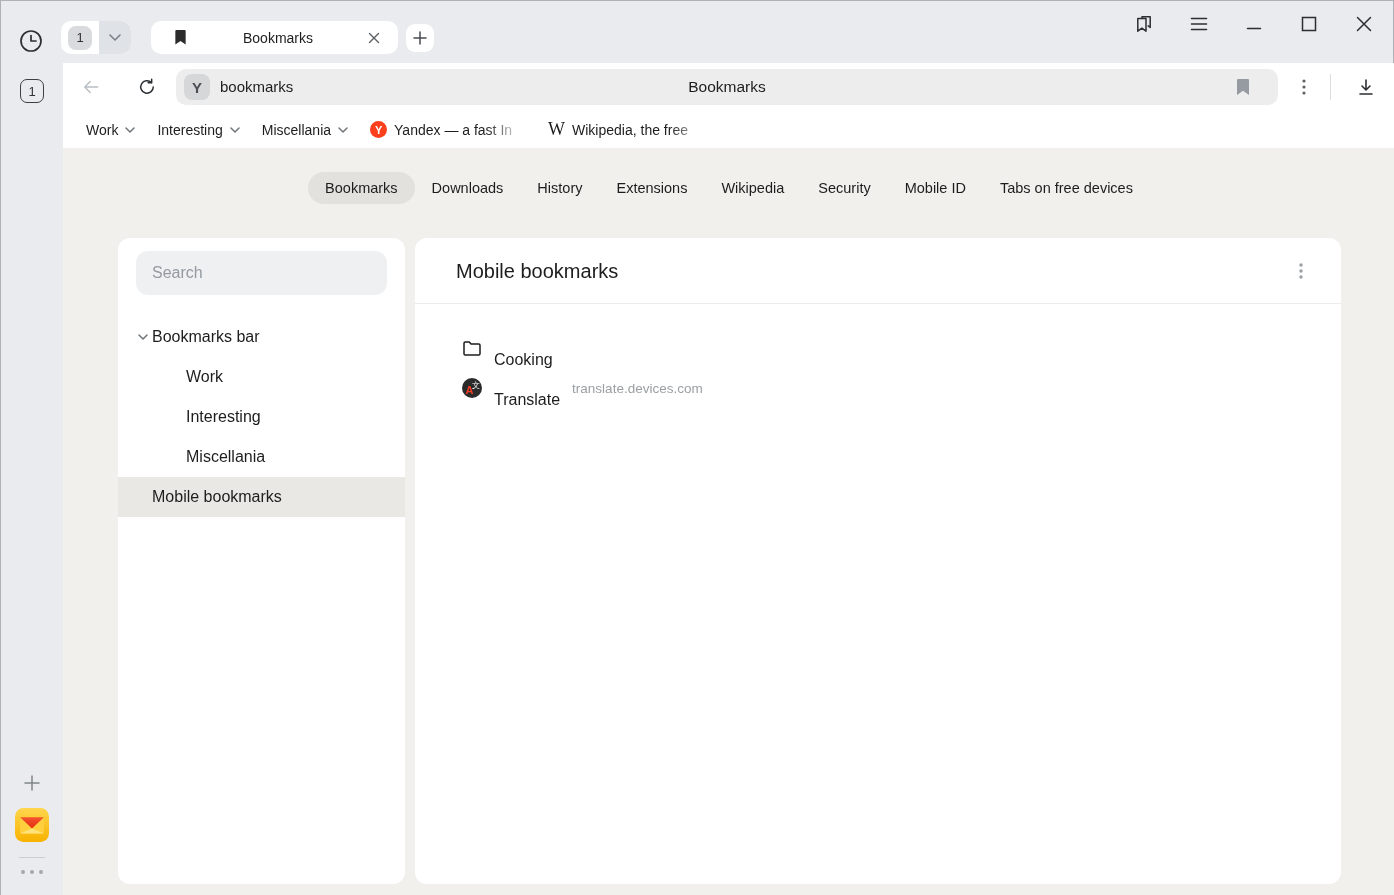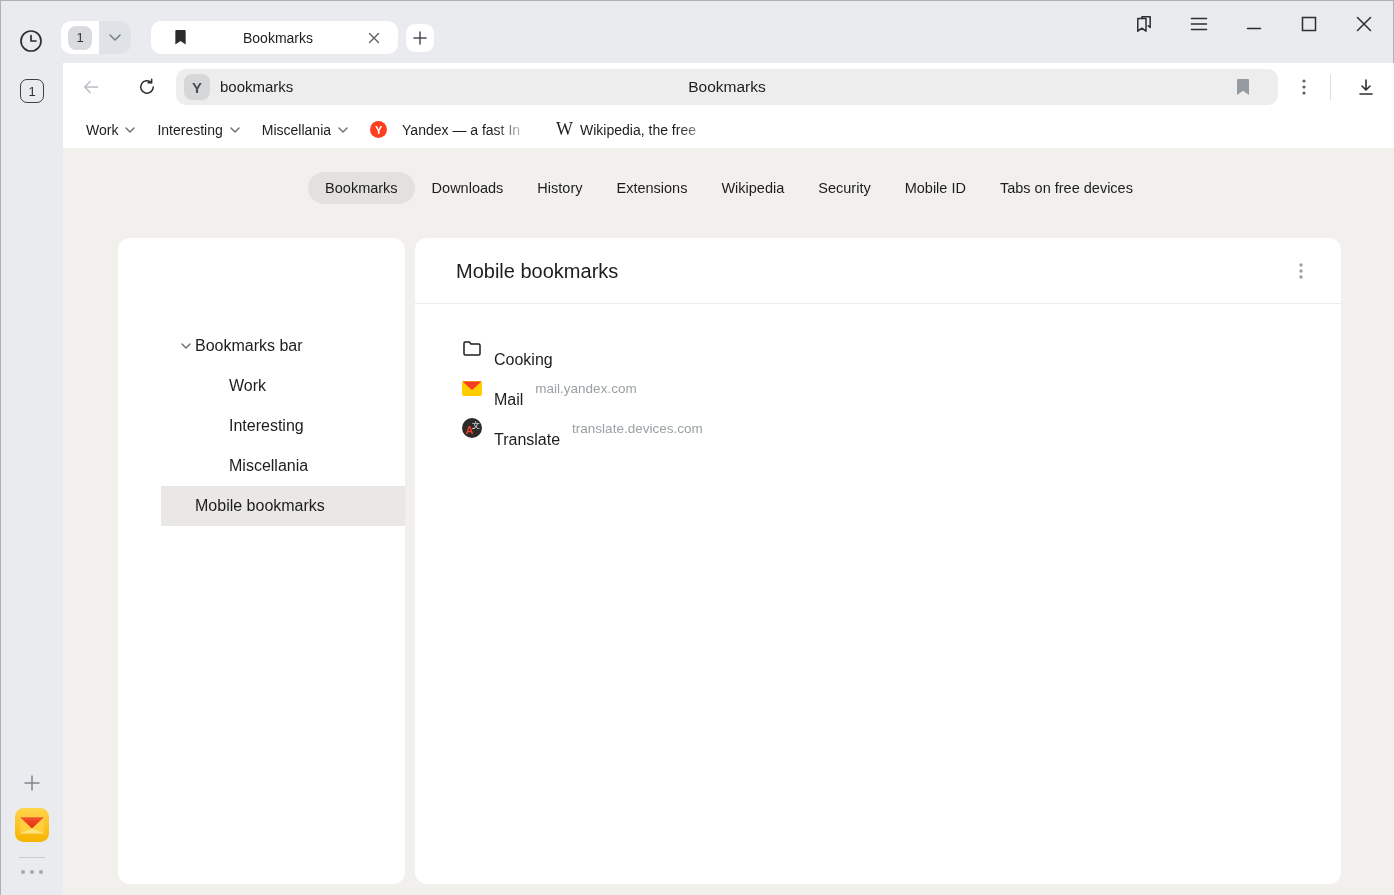--- a/index.html
+++ b/index.html
@@ -45,36 +45,36 @@
   .tb-download { position:absolute; left:1293px; top:14px; width:20px; height:20px; }
 
   
   .bbar { position:absolute; left:62px; top:110px; width:1332px; height:37px; background:#fff; display:flex; align-items:center; padding-left:23px; gap:22px; font-size:14px; }
   .bb-item { display:flex; align-items:center; gap:7px; white-space:nowrap; }
   .bb-fav { width:17px; height:17px; border-radius:50%; background:#fc3f1d; color:#fff; font-size:11px; font-weight:bold; display:flex; align-items:center; justify-content:center; flex:0 0 auto; }
   .bb-w { font-family:"Liberation Serif", serif; font-size:18px; color:#1d1d1d; flex:0 0 auto; }
   .fade { overflow:hidden; white-space:nowrap;
     -webkit-mask-image:linear-gradient(90deg,#000 70%,transparent 98%);
     mask-image:linear-gradient(90deg,#000 70%,transparent 98%); }
-  .fade.yx { width:132px;margin-left:8px; }
+  .fade.yx { width:132px; }
   .fade.wp { width:140px; }
 
   
   .content { position:absolute; left:62px; top:147px; width:1332px; height:747px; background:#f2f0ed; }
   .navtabs { position:absolute; left:0; top:24px; width:100%; display:flex; justify-content:center; }
   .navtab { padding:8px 17px; font-size:14.5px; color:#1d1d1d; border-radius:18px; white-space:nowrap; }
   .navtab.selected { background:#e3e1de; }
 
   .panel { position:absolute; background:#fff; border-radius:12px; top:90px; }
   .panel.left { left:55px; width:287px; height:646px; }
   .panel.right { left:352px; width:926px; height:646px; }
 
   .search-box { position:absolute; left:18px; top:13px; width:251px; height:44px; background:#eef0f2; border:none; outline:none; border-radius:12px; padding-left:16px; font-size:16px; font-family:"Liberation Sans",sans-serif; color:#1d1d1d; }
   .search-box::placeholder { color:#949aa0; }
-  .tree { position:absolute; left:0; top:88px; width:100%;padding-left:43px; }
+  .tree { position:absolute; left:0; top:79px; width:100%; }
   .tree-row { position:relative; height:40px; display:flex; align-items:center; font-size:16px; color:#1d1d1d; }
   .tree-row .chev { position:absolute; left:20px; top:17px; width:10px; height:6px; }
   .tree-row .lbl0 { margin-left:34px; }
   .tree-row .lbl1 { margin-left:68px; }
   .tree-row.selected { background:#eae8e5; }
 
   .panel-header { position:relative; height:66px; border-bottom:1px solid #ececec; }
   .panel-title { position:absolute; left:41px; top:0; line-height:66px; font-size:20px; font-weight:500; color:#1d1d1d; }
   .panel-kebab { position:absolute; right:33px; top:24px; width:14px; height:18px; }
   .bm-list { padding-top:24px; }
@@ -248,20 +248,21 @@
       <div class="navtab">Downloads</div>
       <div class="navtab">History</div>
       <div class="navtab">Extensions</div>
       <div class="navtab">Wikipedia</div>
       <div class="navtab">Security</div>
       <div class="navtab">Mobile ID</div>
       <div class="navtab">Tabs on free devices</div>
     </div>
 
     <div class="panel left">
+      <input class="search-box" type="text" placeholder="Search" style="">
       <div class="tree">
         <div class="tree-row">
           <svg class="chev" viewBox="0 0 10 6">
               <path d="M1 1l4 4 4-4" stroke="#6f7478" stroke-width="1.5" fill="none" stroke-linecap="round" stroke-linejoin="round"></path>
             </svg>
           <span class="lbl0">Bookmarks bar</span>
         </div>
         <div class="tree-row">
           <span class="lbl1">Work</span>
         </div>
@@ -287,30 +288,20 @@
           </svg>
       </div>
       <div class="bm-list">
         <div class="bm-row">
           <span class="bm-icon">
             <svg width="20" height="18" viewBox="0 0 20 18">
                 <path d="M2 4.2C2 3.5 2.5 3 3.2 3h4.1l1.7 2h7.8c.7 0 1.2.5 1.2 1.2v8.6c0 .7-.5 1.2-1.2 1.2H3.2c-.7 0-1.2-.5-1.2-1.2z" fill="none" stroke="#1d1d1d" stroke-width="1.5" stroke-linejoin="round"></path>
               </svg>
           </span>
           <span class="bm-title">Cooking</span>
-        </div>
-        <div class="bm-row">
-          <span class="bm-icon">
-            <svg width="20" height="15" viewBox="0 0 20 15">
-                <rect width="20" height="15" rx="2" fill="#ffcc00"></rect>
-                <polygon points="0.5,0.5 19.5,0.5 10,9" fill="#f43d25"></polygon>
-              </svg>
-          </span>
-          <span class="bm-title">Mail</span>
-          <span class="bm-url">mail.yandex.com</span>
         </div>
         <div class="bm-row">
           <span class="bm-icon">
             <svg width="20" height="20" viewBox="0 0 20 20">
                 <circle cx="10" cy="10" r="10" fill="#2a2a2a"></circle>
                 <text x="3.5" y="16" font-size="11" font-weight="bold" fill="#f43d25" font-family="Liberation Sans, sans-serif">A</text>
                 <text x="10" y="9.5" font-size="8" fill="#ffffff">文</text>
               </svg>
           </span>
           <span class="bm-title">Translate</span>

